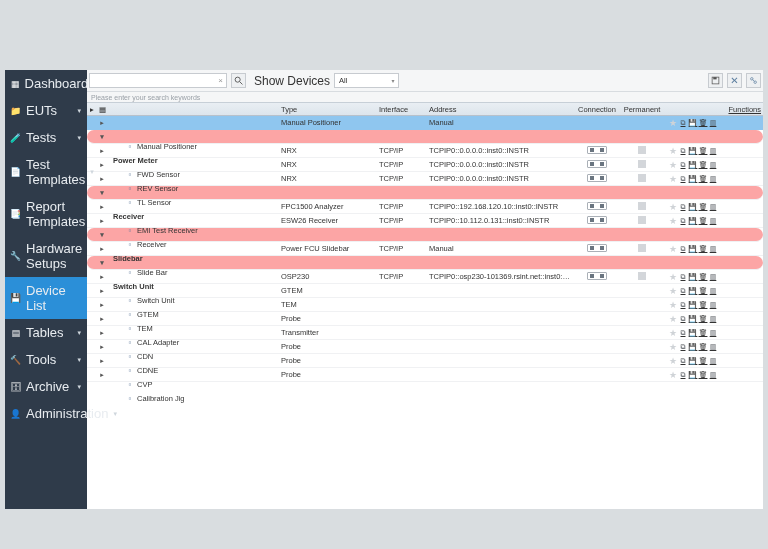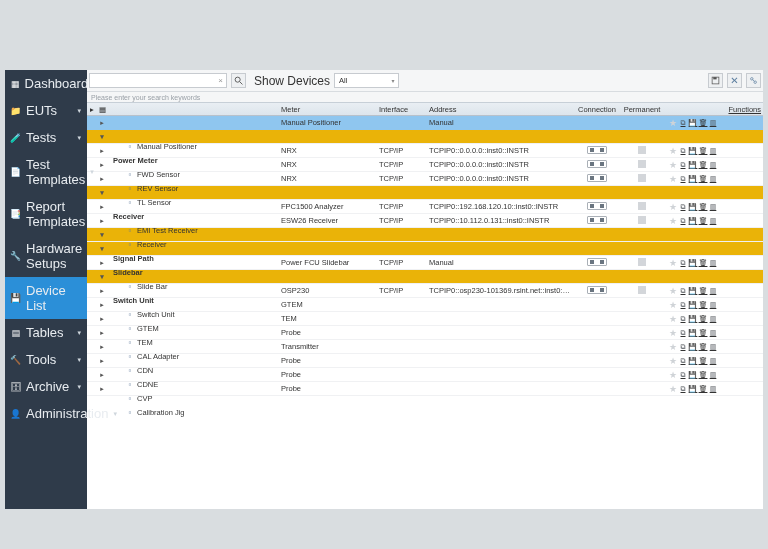--- a/index.html
+++ b/index.html
@@ -29,21 +29,21 @@
   .c-name { width: 172px; margin-top: 48px; }
   .c-type { width: 98px; }
   .c-if { width: 50px; }
   .c-addr { width: 146px; }
   .c-conn { width: 48px; text-align: center; }
   .c-perm { width: 42px; text-align: center; }
   .c-func { flex: 1; text-align: right; padding-left:4px;text-decoration:underline;}
   .grid-body { flex: 1; overflow: hidden; background: #fff; }
   .row { display: flex; align-items: center; height: 14px; font-size: 7.5px; color: #333; border-bottom: 1px solid #f0f1f3; }
   .row.selected { background: #8fc6ef; border-bottom-color: #8fc6ef; }
-  .row.group { background: #eab308; font-weight: 600; }
+  .row.group { background: #fca5a5; font-weight: 600; border-radius: 7px; }
   .row .expander { width: 10px; text-align: center; color: #555; cursor: pointer; font-size: 7px; }
   .row .ic { width: 10px; text-align: center; color: #5f7a9b; font-size: 8px; }
   .row .name-cell { display: flex; align-items: center; gap: 2px; }
   .indent1 { padding-left: 6px; }
   .indent2 { padding-left: 18px; }
   .conn-indic { display: inline-block; width: 20px; height: 8px; background: #fff; border: 1px solid #aab0b7; border-radius: 1px; position: relative; }
   .conn-indic::before, .conn-indic::after { content: ""; position: absolute; top: 1px; width: 4px; height: 4px; background: #6a7580; }
   .conn-indic::before { left: 2px; }
   .conn-indic::after { right: 2px; }
   .perm-box { display: inline-block; width: 8px; height: 8px; background: #d3d6da; }
@@ -147,21 +147,21 @@
           </svg>
       </div>
     </div>
 
     <div class="hint">Please enter your search keywords</div>
 
     <div class="grid-header">
       <div class="col c-g1">▸</div>
       <div class="col c-g2">▦</div>
       <div class="col c-name">Name</div>
-      <div class="col c-type">Meter</div>
+      <div class="col c-type">Type</div>
       <div class="col c-if">Interface</div>
       <div class="col c-addr">Address</div>
       <div class="col c-conn">Connection</div>
       <div class="col c-perm">Permanent</div>
       <div class="col c-func">Functions</div>
     </div>
 
     <div class="grid-body" id="grid-body">
         <div class="row selected">
           <div class="col c-g1"></div>
@@ -313,31 +313,20 @@
               <span class="fi">⧉</span>
               <span class="fi">💾</span>
               <span class="fi del">🗑</span>
               <span class="fi">▥</span>
             </span>
           </div>
         </div>
         <div class="row group">
           <div class="col c-g1"></div>
           <div class="col c-g2 expander">▾</div>
-          <div class="col c-name indent1">Signal Path</div>
-          <div class="col c-type"></div>
-          <div class="col c-if"></div>
-          <div class="col c-addr"></div>
-          <div class="col c-conn"></div>
-          <div class="col c-perm"></div>
-          <div class="col c-func"></div>
-        </div>
-        <div class="row group">
-          <div class="col c-g1"></div>
-          <div class="col c-g2 expander">▾</div>
           <div class="col c-name indent1">Slidebar</div>
           <div class="col c-type"></div>
           <div class="col c-if"></div>
           <div class="col c-addr"></div>
           <div class="col c-conn"></div>
           <div class="col c-perm"></div>
           <div class="col c-func"></div>
         </div>
         <div class="row">
           <div class="col c-g1"></div>

